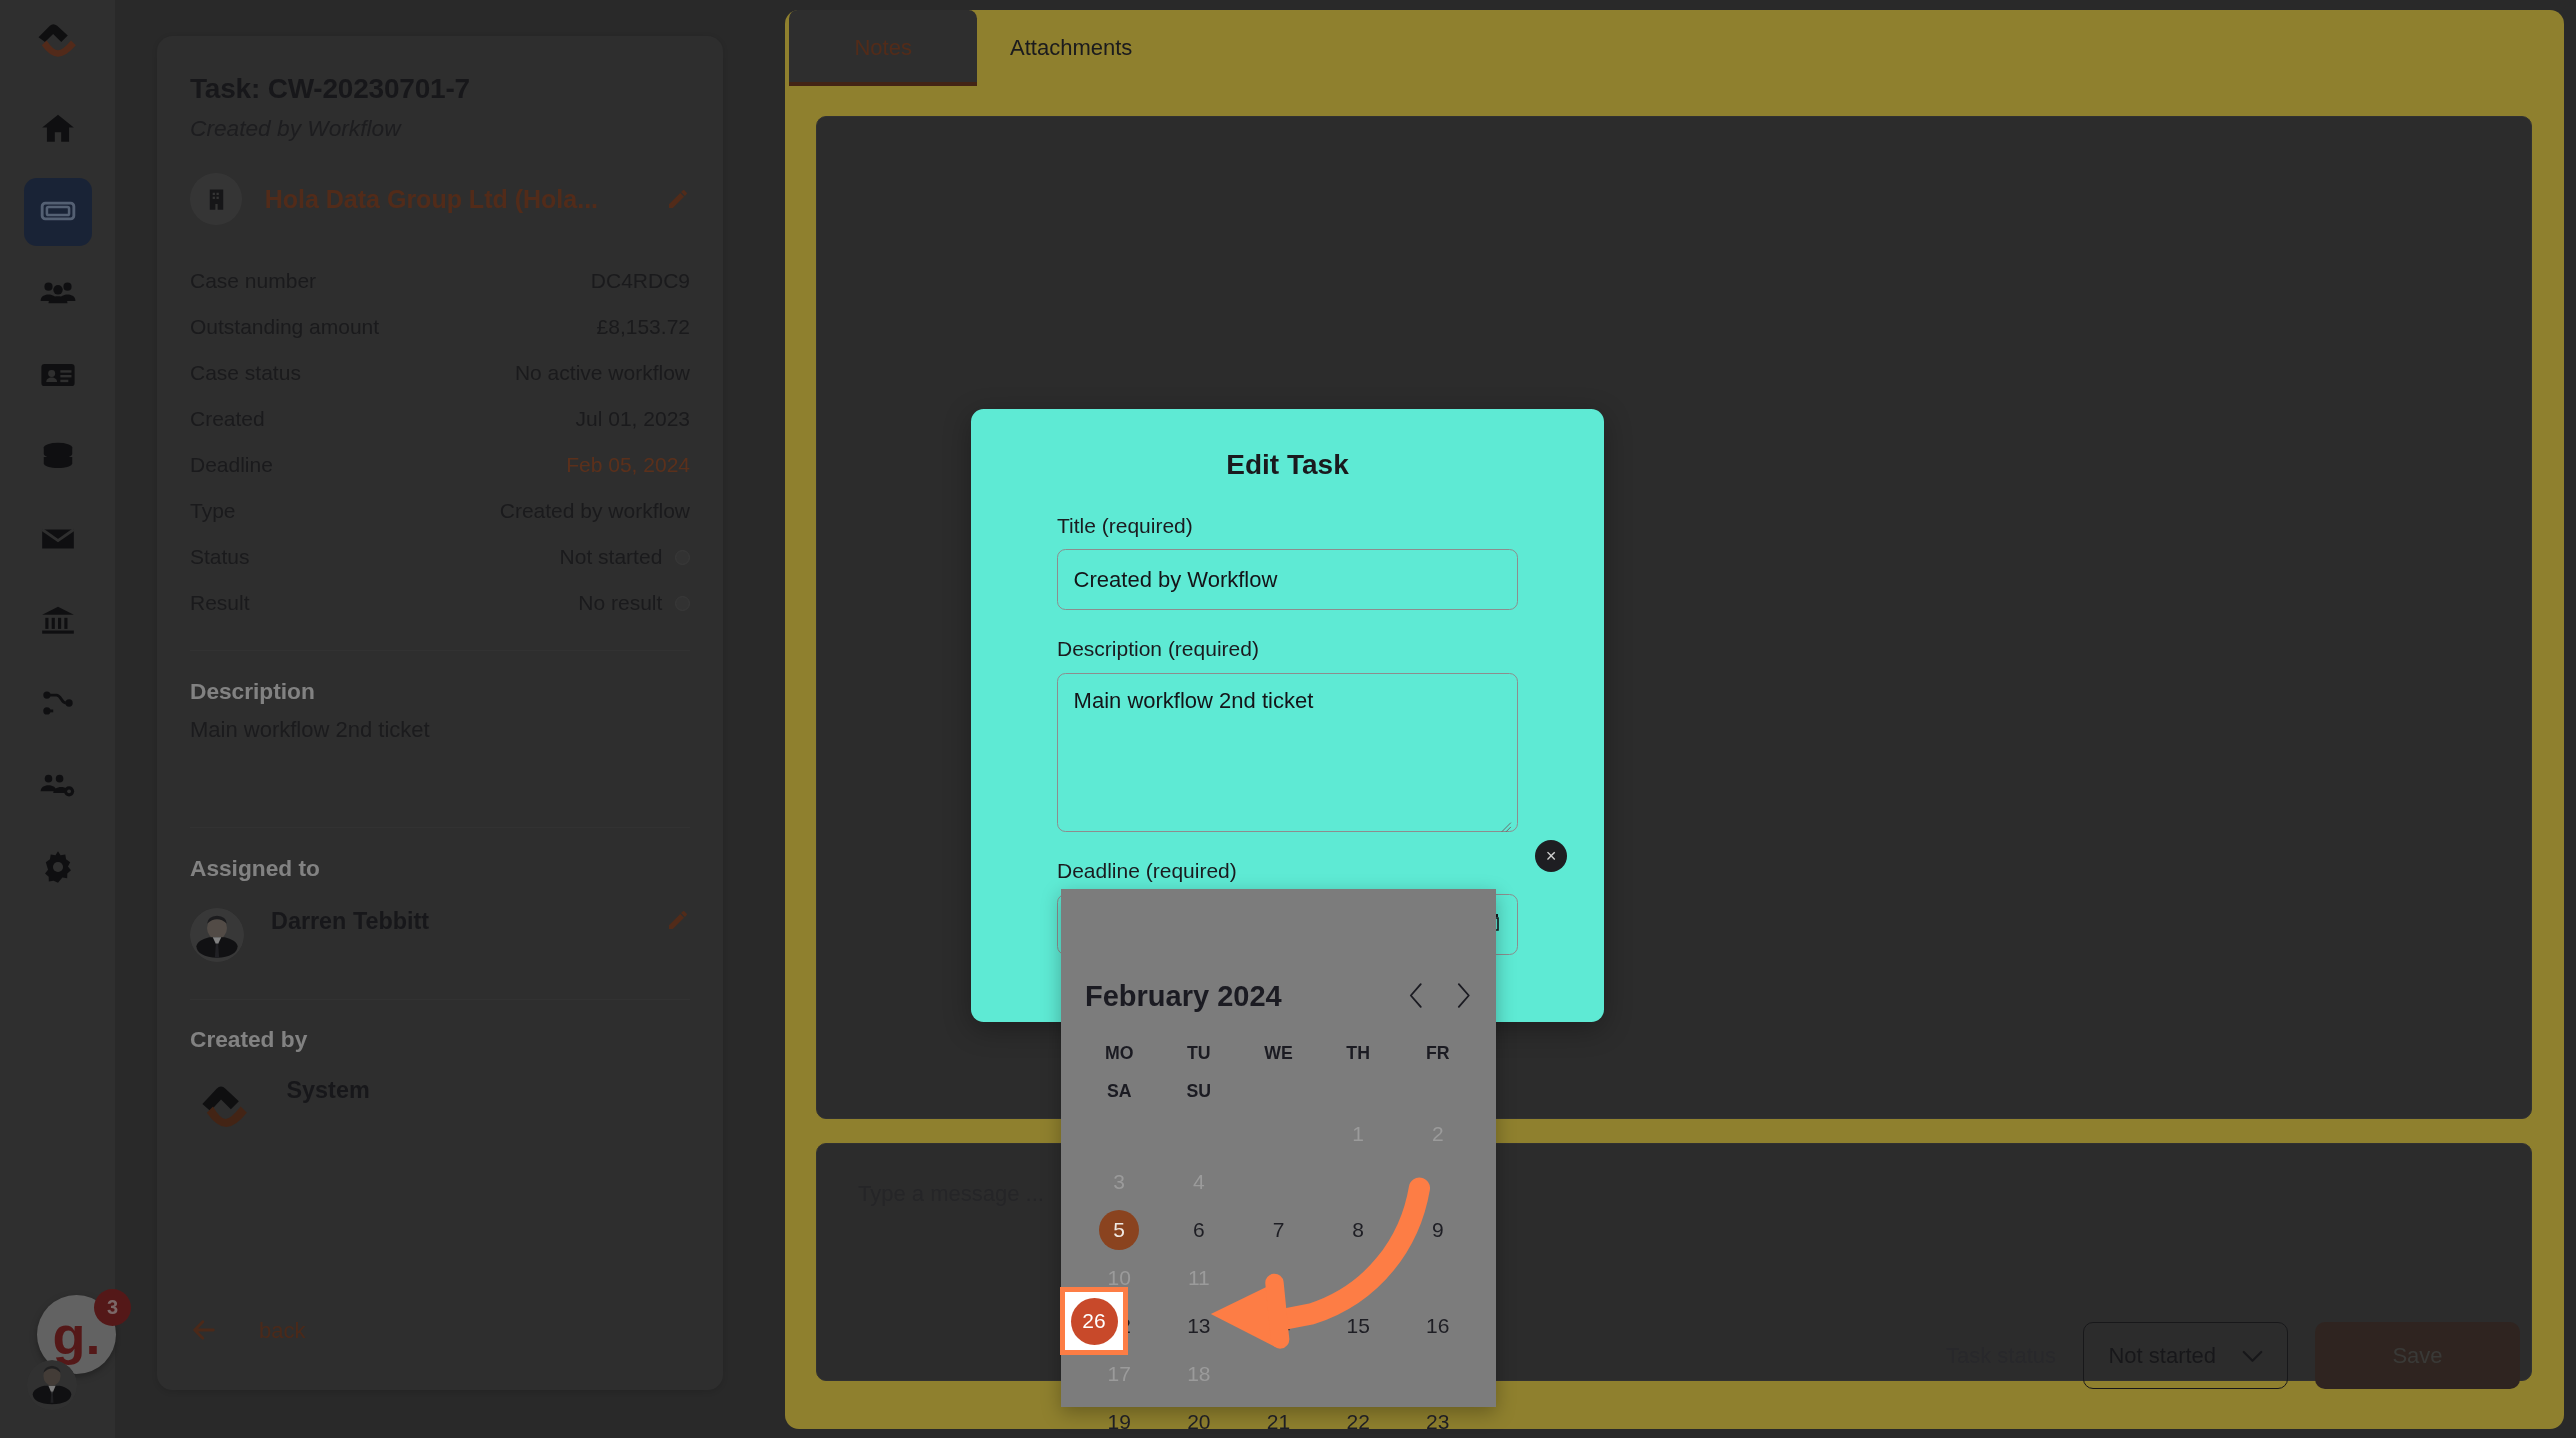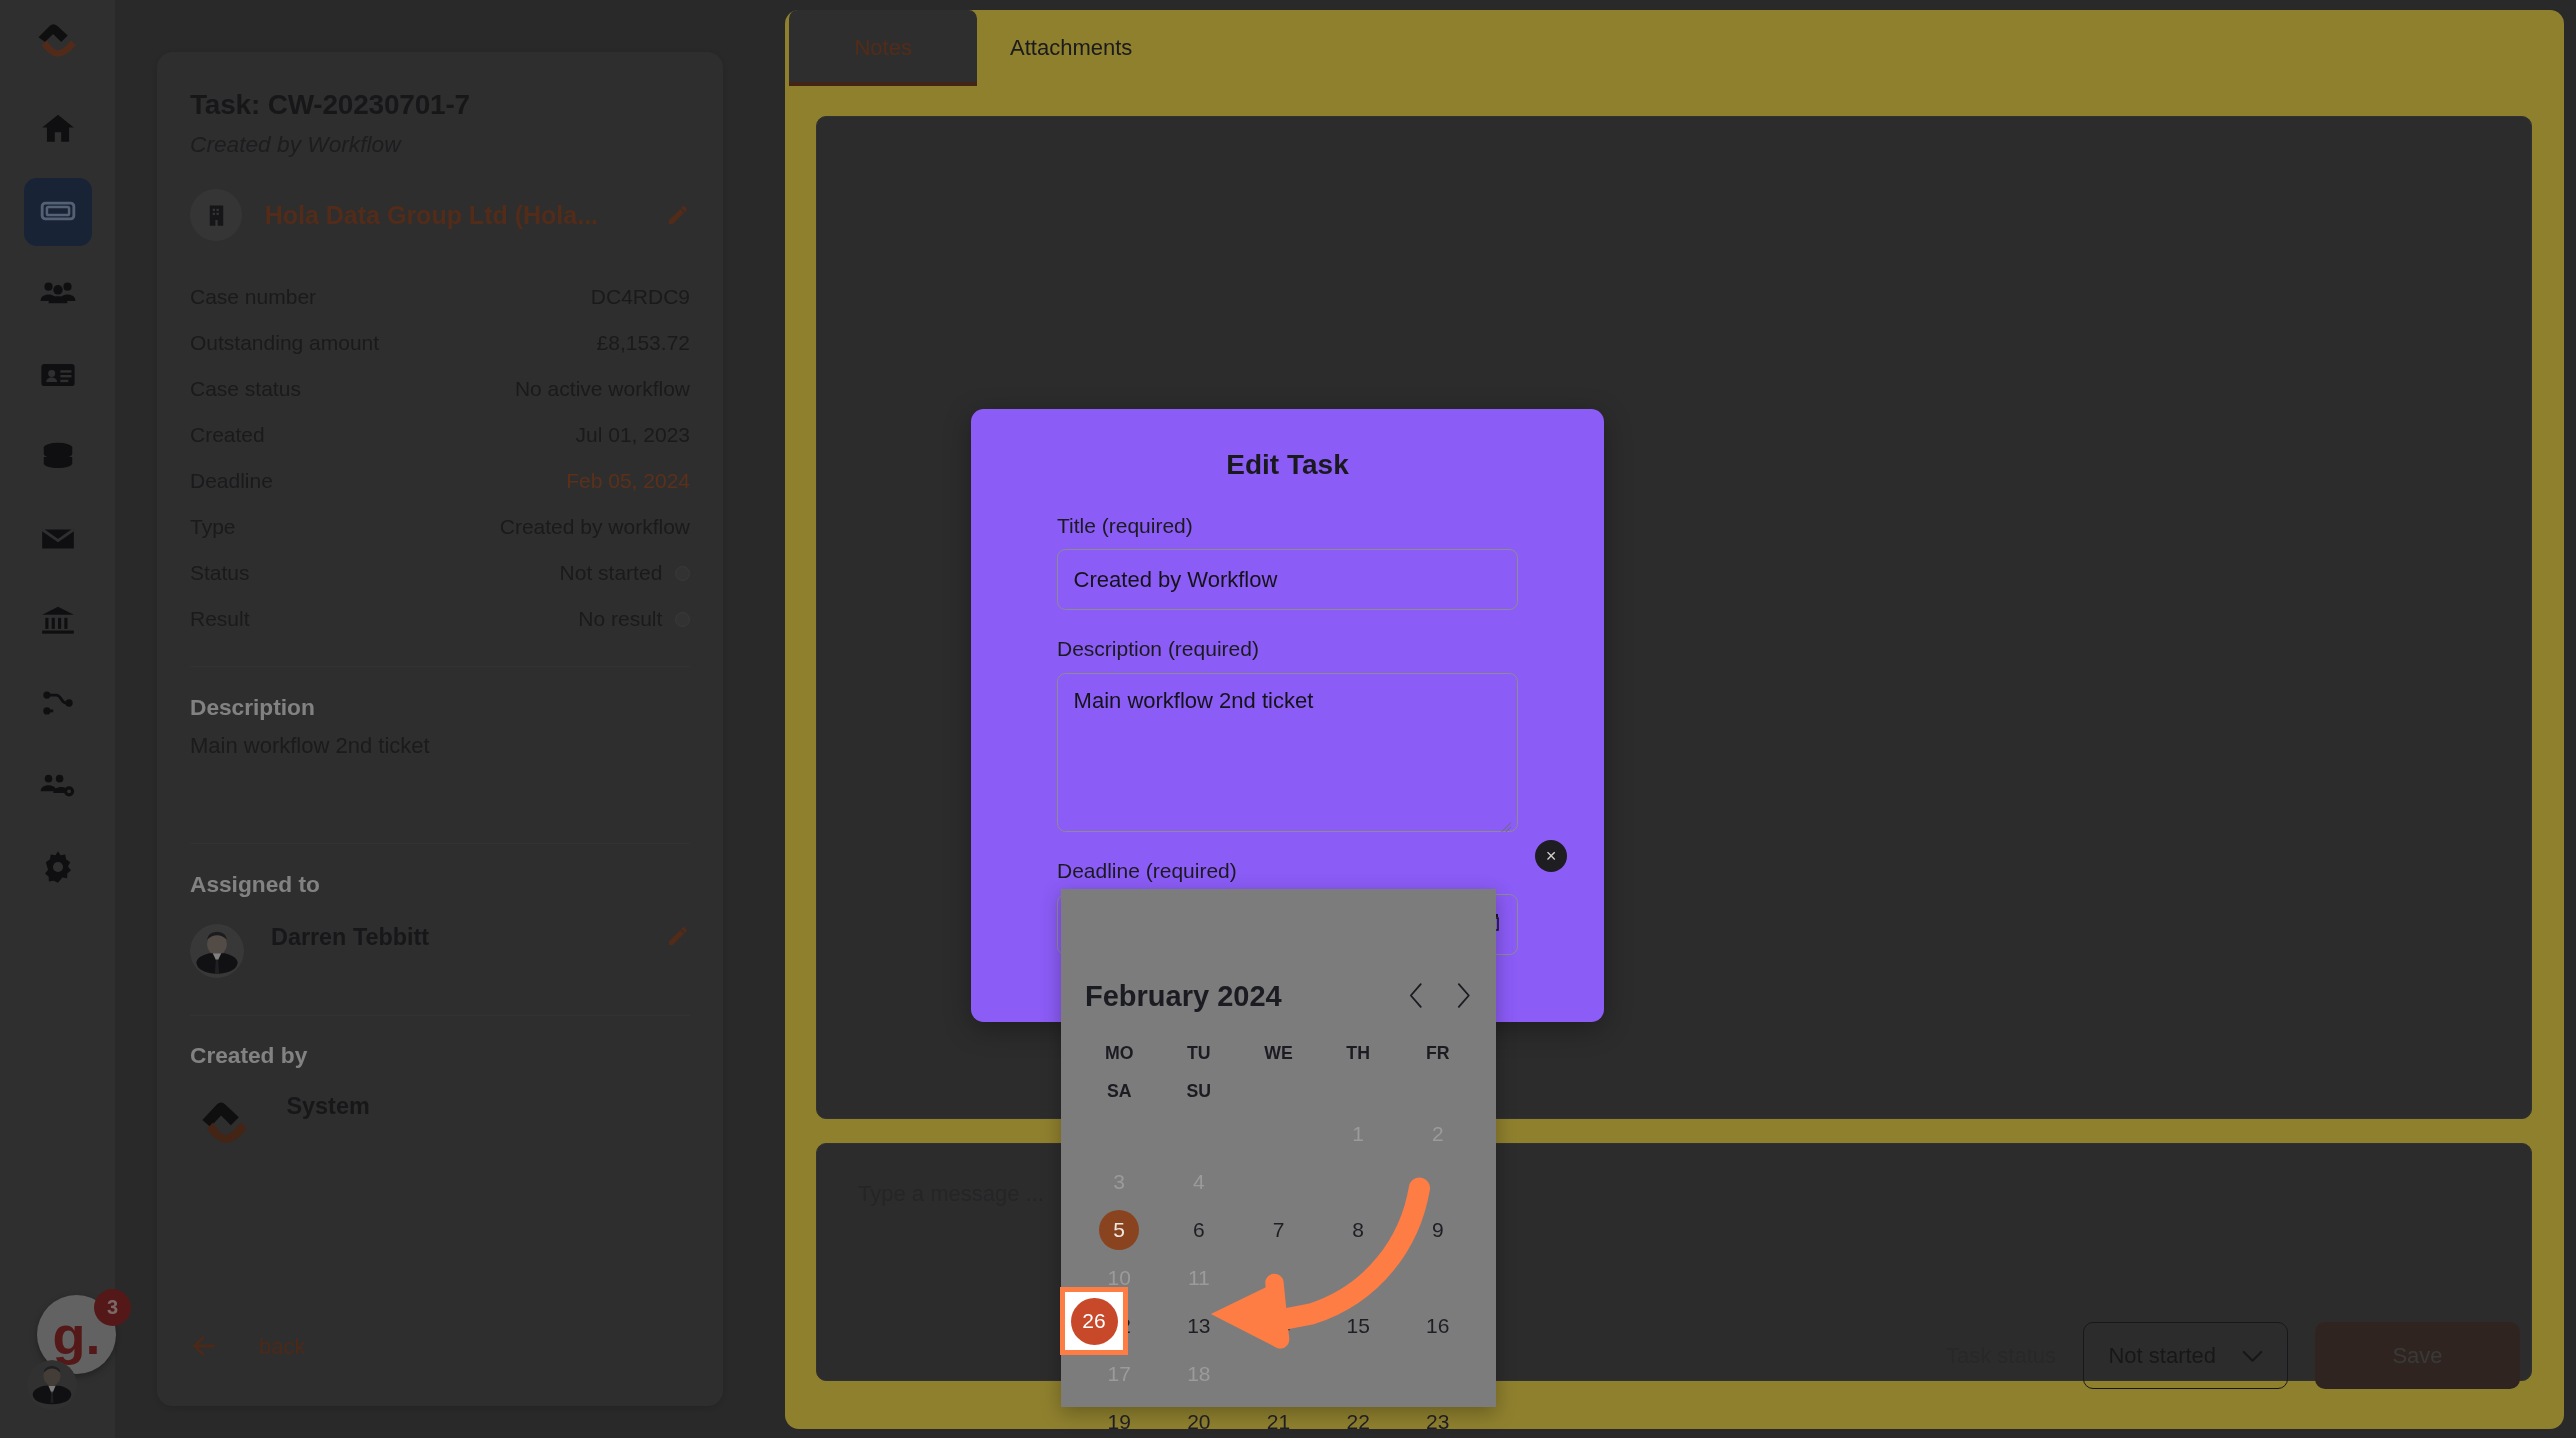--- a/index.html
+++ b/index.html
@@ -39,21 +39,21 @@
     background: #8f1d1d; color: #d8b3b3; font-size: 20px; font-weight: bold;
     display: flex; align-items: center; justify-content: center;
   }
   .chat-avatar {
     position: absolute; left: -10px; bottom: -31px; width: 50px; height: 50px; border-radius: 50%;
     overflow: hidden;
   }
 
   
   .detail-card {
-    position: absolute; left: 157px; top: 52px; width: 566px; height: 1354px;
+    position: absolute; left: 157px; top: 36px; width: 566px; height: 1354px;
     background: #464646; border-radius: 15.6px;
     box-shadow: 0 1.4px 8.5px rgba(0,0,0,.18);
   }
   .dc-inner { padding: 37px 33px 0 33px; position: relative; height: 100%; }
   .task-title { font-size: 28px; font-weight: bold; color: #1b1b20; letter-spacing: -0.2px; }
   .task-sub { font-size: 22.7px; font-style: italic; color: #26262b; margin-top: 10px; }
 
   .org-row { display: flex; align-items: center; margin-top: 31px; }
   .org-avatar {
     width: 52px; height: 52px; border-radius: 50%; background: #545454;
@@ -124,21 +124,21 @@
   .save-btn {
     margin-left: 27px; width: 205px; height: 67px; border-radius: 10px;
     background: #48342c; display:flex; align-items:center; justify-content:center;
     font-size: 22px; color: #5c5c57;
   }
 
   
   .overlay { position: absolute; inset: 0; background: rgba(20,20,20,0.47); }
   .modal {
     position: absolute; left: 971px; top: 409px; width: 633px; height: 613px;
-    background: #8b5cf6; border-radius: 12.7px; box-shadow: 0 7px 28px rgba(0,0,0,.30);
+    background: #5eead4; border-radius: 12.7px; box-shadow: 0 7px 28px rgba(0,0,0,.30);
   }
   .modal-title {
     text-align: center; font-size: 28px; font-weight: bold; color: #1a1a1e;
     padding-top: 40px;
   }
   .modal-close {
     position: absolute; right: 37px; top: 431px; width: 32px; height: 32px; border-radius: 50%;
     background: #1e1e22; color: #cfcfcf; font-size: 18.4px; display: flex; align-items: center;
     justify-content: center; line-height: 1;
   }

